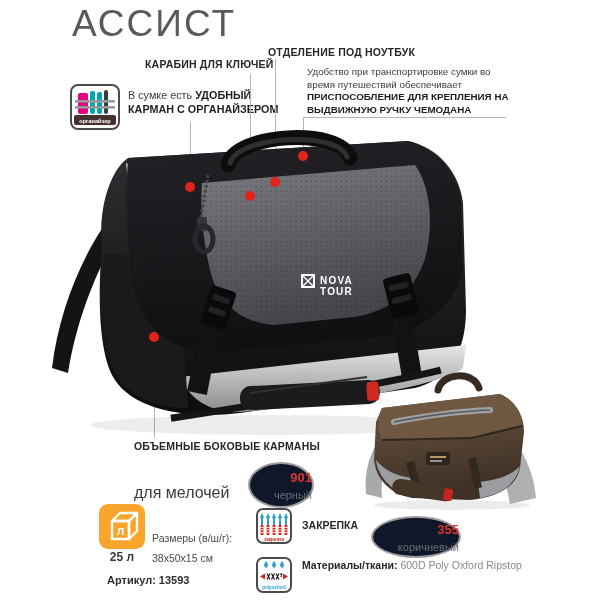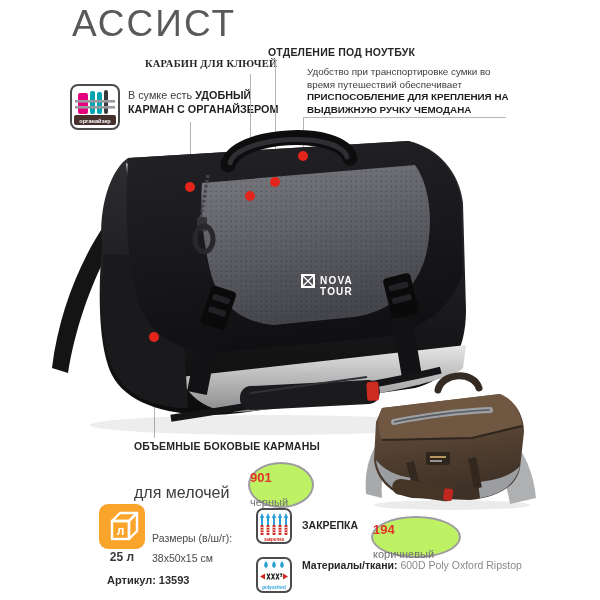--- a/index.html
+++ b/index.html
@@ -18,42 +18,42 @@
   .org-text b{color:#1e1e1e;}
   .side-lbl{left:134px;top:440px;}
   .side-sub{left:134px;top:452px;font-size:16px;color:#3c3c3c;margin-top:32px;}
   
   .vline{width:1px;background:#b5b5b5;}
   .hline{height:1px;background:#b5b5b5;}
   .dot{width:10px;height:10px;border-radius:50%;background:#e2241b;}
   
   .tile{background:#fff;border:2px solid #4b4b4e;border-radius:8px;box-sizing:border-box;}
   
-  .oval{border:2px solid #9c9c9e;border-radius:50%;text-align:left;box-sizing:border-box;background:#bef264;}
+  .oval{border:2px solid #9c9c9e;border-radius:50%;text-align:right;box-sizing:border-box;background:#0f172a;}
   .oval .code{color:#e0332b;font-weight:700;font-size:13px;}
-  .oval .cname{color:#6e6e71;font-size:11px;margin-top:11px;}
+  .oval .cname{color:#6e6e71;font-size:11px;margin-top:4px;}
   
   .spec{font-size:10.5px;color:#4a4a4c;white-space:nowrap;}
   .spec b{color:#262626;}
   .spec .val{color:#8a8a8c;}
   .vol{left:99px;top:550px;width:46px;text-align:center;font-weight:700;font-size:12px;color:#3a3a3c;}
   .article{left:107px;top:574px;font-weight:700;font-size:11px;color:#2e2e30;}
   .logoTxt{font-weight:700;font-size:10px;letter-spacing:1.2px;fill:#ffffff;}
   .modelTxt{font-style:italic;fill:#c9c9cd;font-size:7px;font-weight:700;}
   .modelTxt2{font-style:italic;fill:#b5b5b9;font-size:5.5px;}
   .tinyIconTxt{font-weight:700;}
 </style>
 </head>
 <body>
 
 <div class="page">
 
   <div class="abs title">АССИСТ</div>
 
-  <div class="abs lbl-bold" style="left:145px;top:58px;font-family:Liberation Serif, serif;">КАРАБИН ДЛЯ КЛЮЧЕЙ</div>
+  <div class="abs lbl-bold" style="left:145px;top:58px;">КАРАБИН ДЛЯ КЛЮЧЕЙ</div>
   <div class="abs lbl-bold" style="left:268px;top:46px;">ОТДЕЛЕНИЕ ПОД НОУТБУК</div>
 
   <div class="abs para">
     <span>Удобство при транспортировке сумки во время путешествий обеспечивает </span><b>ПРИСПОСОБЛЕНИЕ ДЛЯ КРЕПЛЕНИЯ НА ВЫДВИЖНУЮ РУЧКУ ЧЕМОДАНА</b>
   </div>
 
   <div class="abs org-text">
     <span>В сумке есть </span><b>УДОБНЫЙ КАРМАН С ОРГАНАЙЗЕРОМ</b>
   </div>
 
@@ -178,21 +178,21 @@
   <div class="abs dot" style="left:245px;top:191px;"></div>
   <div class="abs dot" style="left:270px;top:177px;"></div>
   <div class="abs dot" style="left:298px;top:151px;"></div>
   <div class="abs dot" style="left:149px;top:332px;"></div>
 
   <div class="abs oval" style="left:248px;top:462px;width:66px;height:46px;padding-top:6px;">
     <div class="code">901</div>
     <div class="cname">черный</div>
   </div>
   <div class="abs oval" style="left:371px;top:516px;width:90px;height:42px;padding-top:4px;">
-    <div class="code">194</div>
+    <div class="code">355</div>
     <div class="cname">коричневый</div>
   </div>
 
   <div class="abs" style="left:99px;top:504px;width:46px;height:45px;background:#f9a42a;border-radius:9px;">
     <svg width="46" height="45" viewBox="0 0 46 45">
       <polygon points="13,17 21,9 38,9 30,17" fill="none" stroke="#ffffff" stroke-width="2.4" stroke-linejoin="round"></polygon>
       <polygon points="30,17 38,9 38,27 30,35" fill="none" stroke="#ffffff" stroke-width="2.4" stroke-linejoin="round"></polygon>
       <rect x="13" y="17" width="17" height="18" fill="none" stroke="#ffffff" stroke-width="2.4"></rect>
       <text x="21.5" y="30.5" text-anchor="middle" font-size="12" font-weight="700" fill="#ffffff">л</text>
     </svg>

